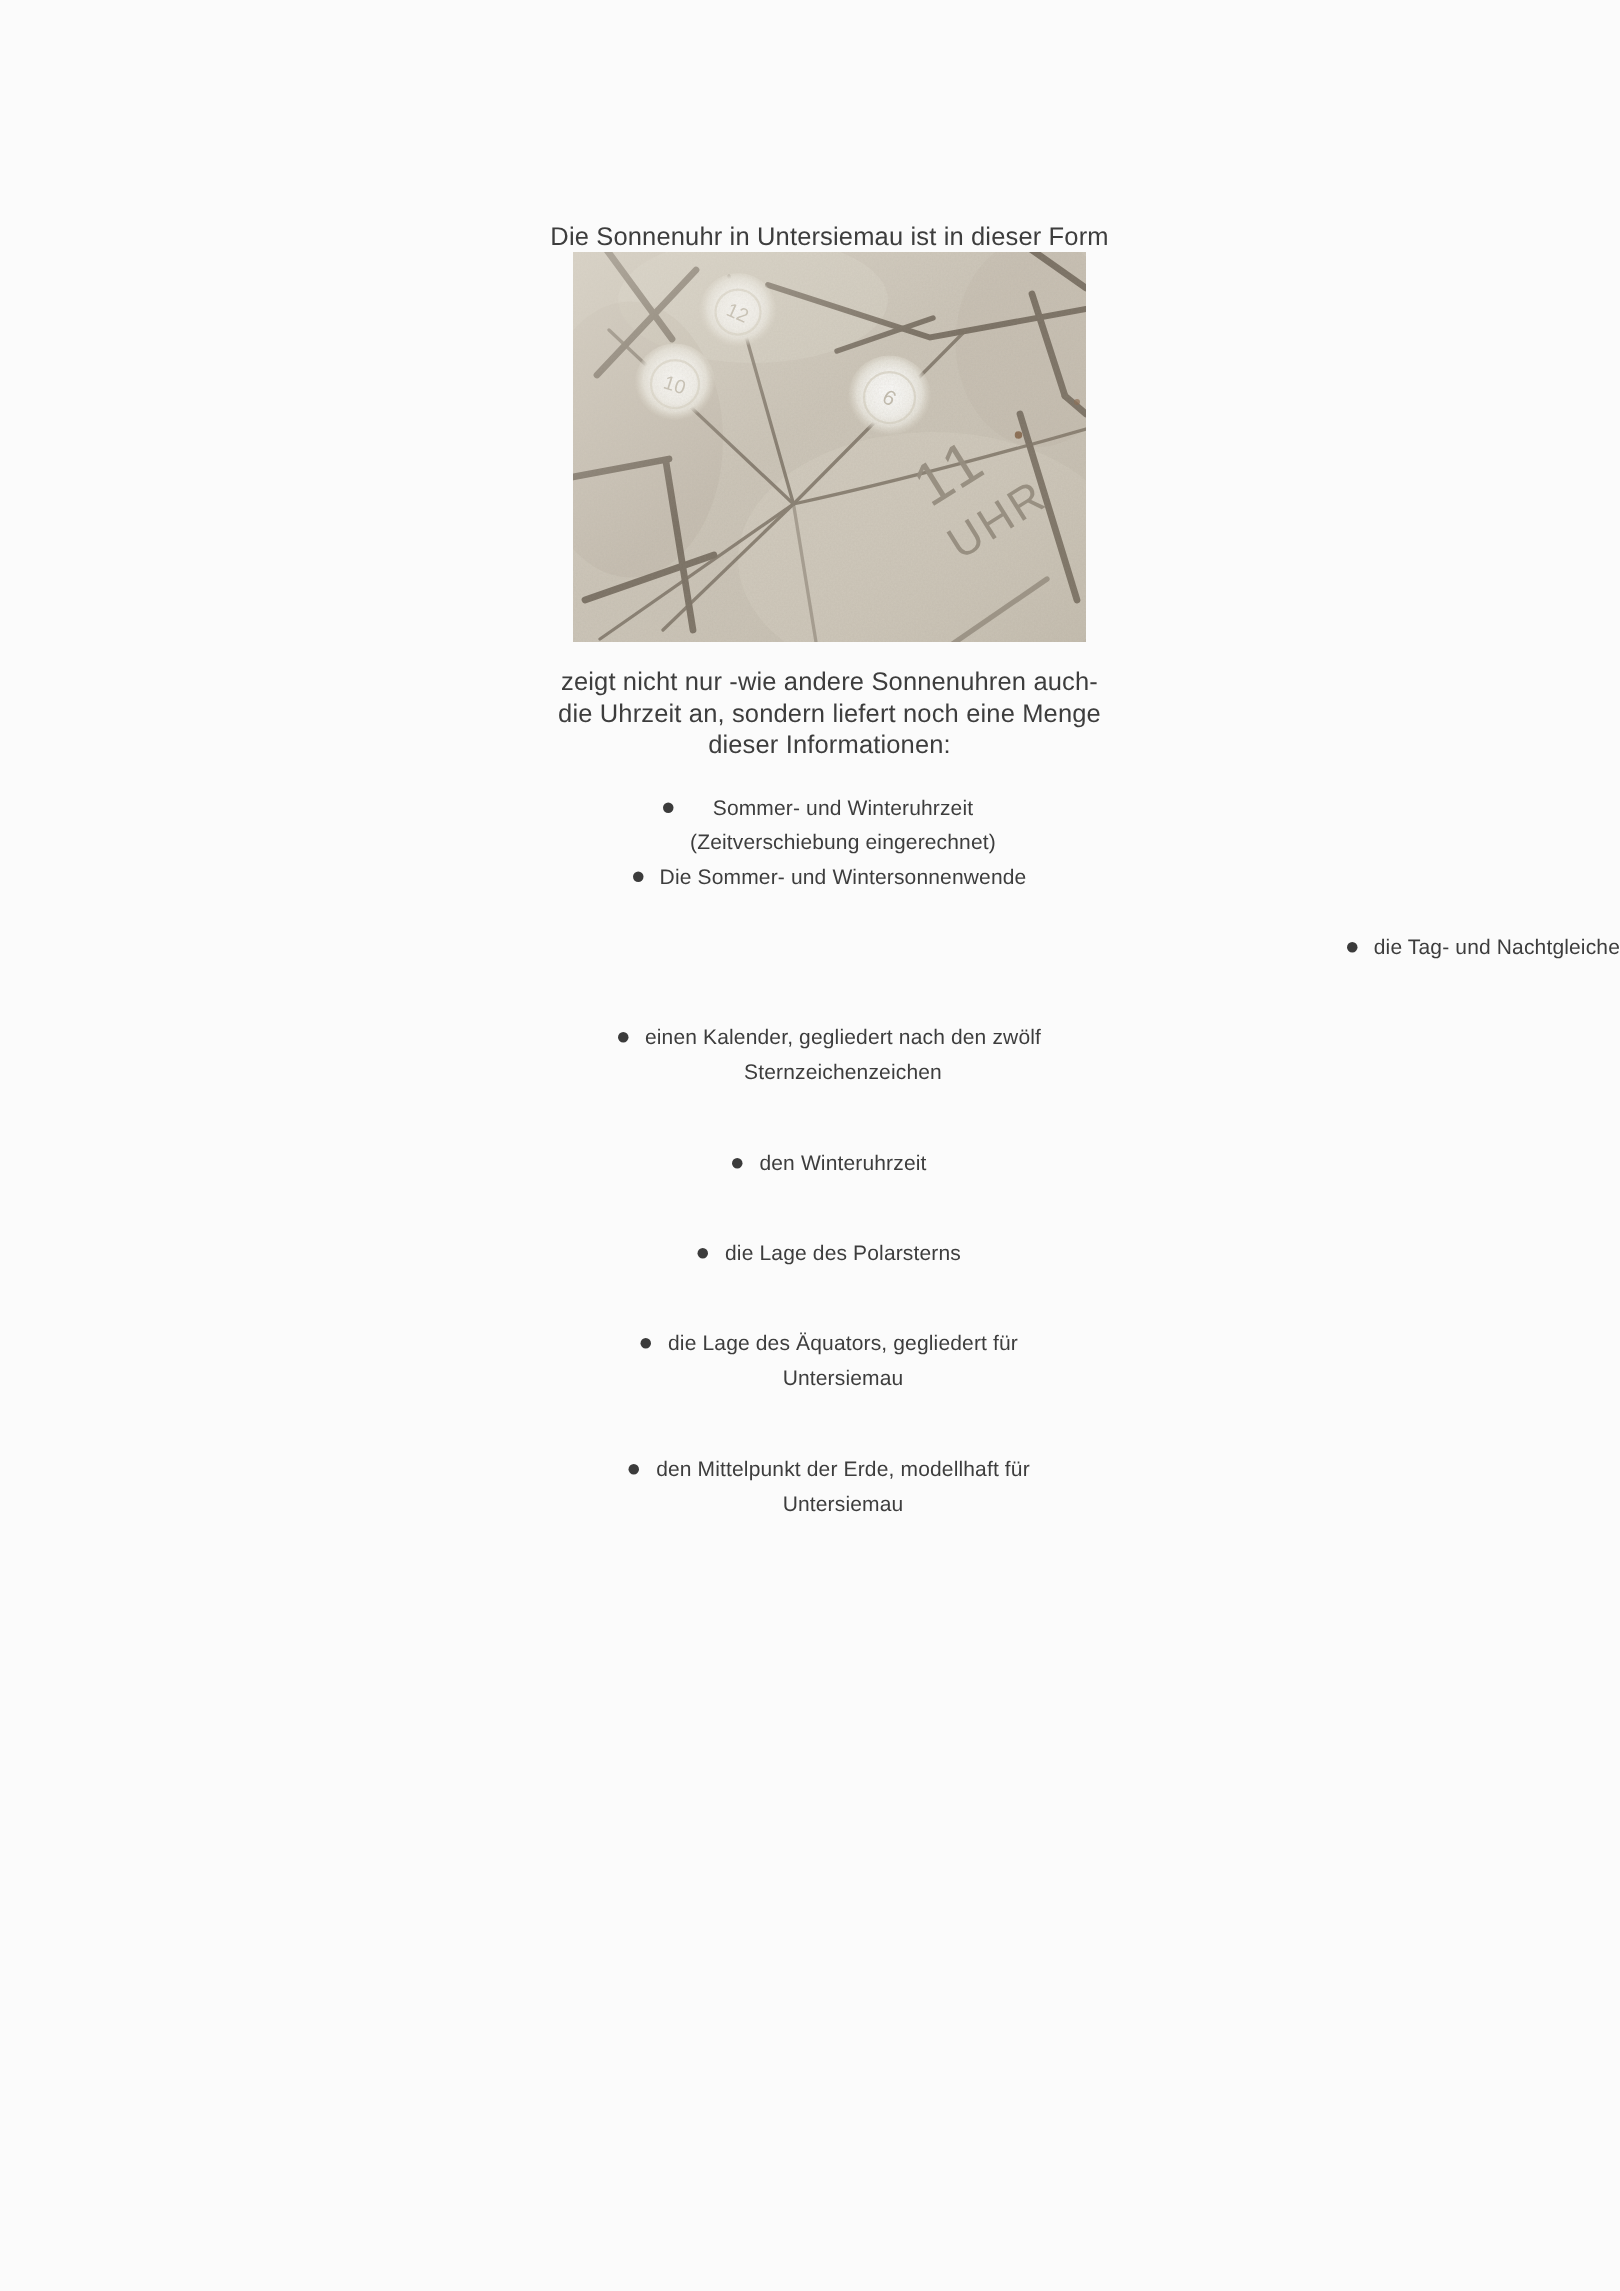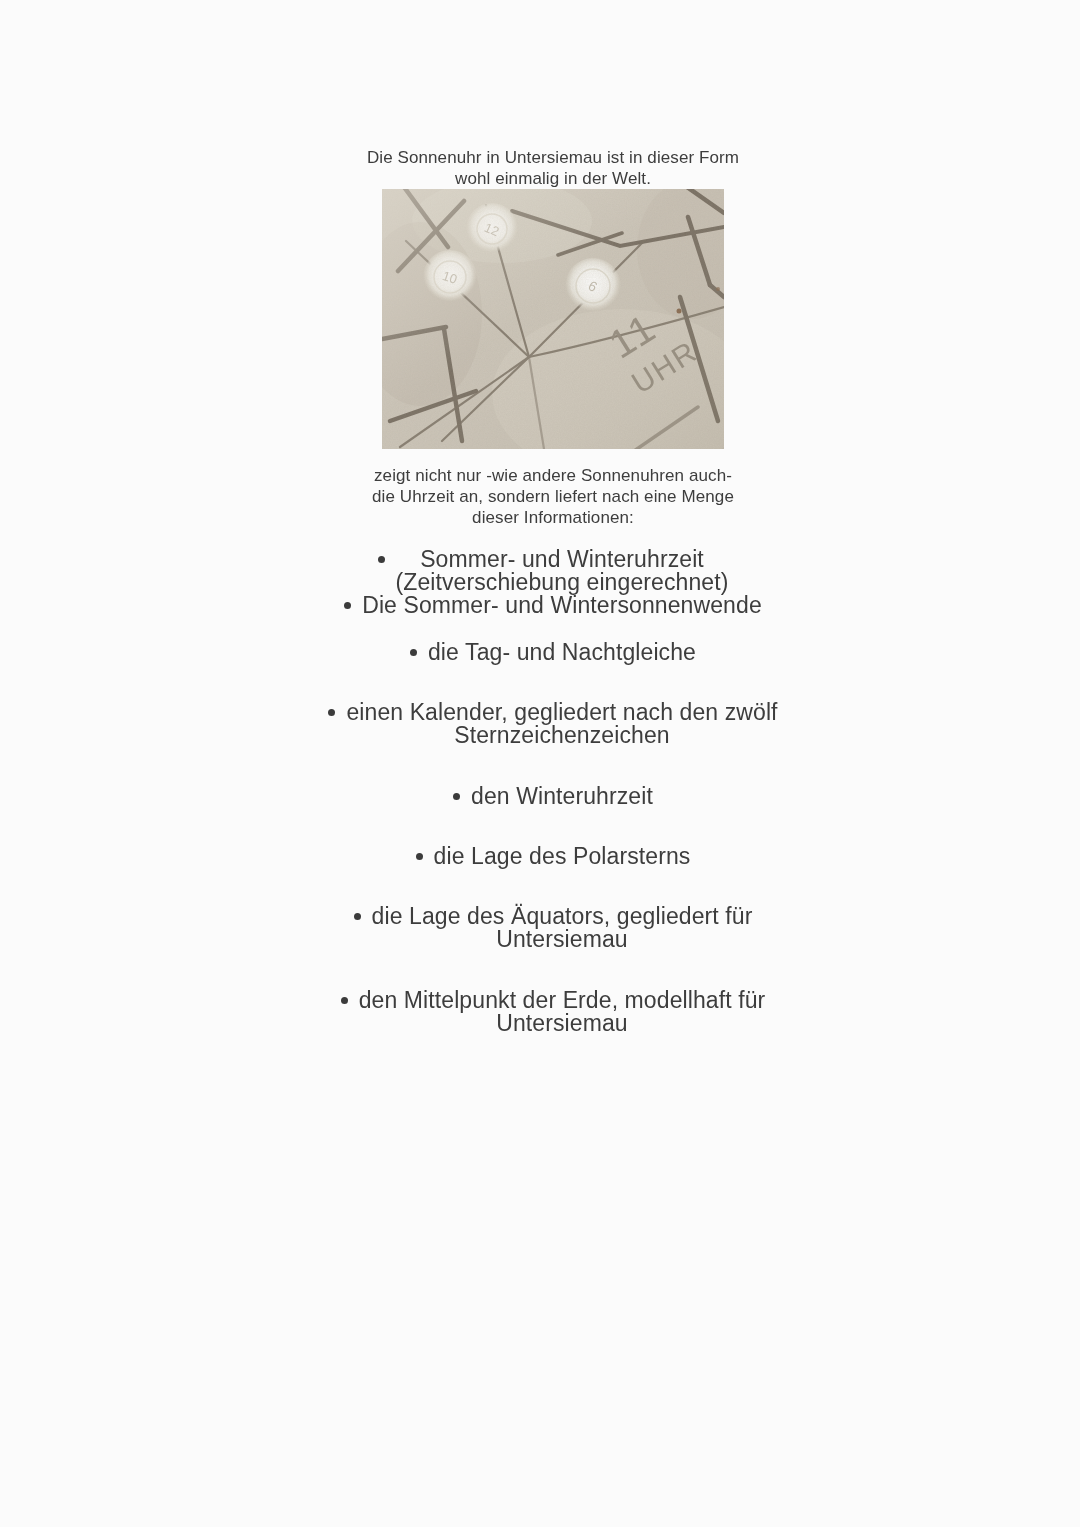--- a/index.html
+++ b/index.html
@@ -34,41 +34,40 @@
   .bullet-dot{
     width:7px;height:7px;
     border-radius:50%;
     background:#3b3b3b;
     margin-top:8px;
     margin-right:11px;
     flex:0 0 auto;
   }
   .bullet-text{
     text-align:center;
-    font-size:23px;
+    font-size:14px;
     line-height:22px;
     letter-spacing:0.1px;
   }
   .bullet-text.two-line{line-height:23px;}
   .bullet-line{white-space:nowrap;}
   
   .mt-20{margin-top:20px;}
   .mt-100{}
-  .mt-25{margin-top:25px;}
+  .mt-25{margin-top:25px;justify-content:flex-end;}
   .mt-26{margin-top:38px;}
 </style>
 </head>
 <body>
 
 <div class="page">
   <div class="content">
 
     <div>
       <div class="intro-line">Die Sonnenuhr in Untersiemau ist in dieser Form</div>
-      <div class="intro-line">wohl einmalig in der Welt.</div>
     </div>
 
     <div class="photo-wrap">
       <svg width="342" height="260" viewBox="0 0 342 260" xmlns="http://www.w3.org/2000/svg">
         <defs>
           <radialGradient id="discGrad" cx="50%" cy="45%" r="50%">
             <stop offset="0%" stop-color="#ffffff"></stop>
             <stop offset="55%" stop-color="#f5f4f0"></stop>
             <stop offset="78%" stop-color="#e6e3da"></stop>
             <stop offset="100%" stop-color="#ded9cc" stop-opacity="0"></stop>
@@ -139,21 +138,21 @@
           <text x="10" y="52" text-anchor="middle" font-size="30" letter-spacing="2">UHR</text>
         </g>
 
         <rect x="0" y="0" width="342" height="260" filter="url(#grain)" opacity="0.8"></rect>
         <rect x="0" y="0" width="342" height="260" fill="url(#washTL)"></rect>
       </svg>
     </div>
 
     <div class="para-block">
       <div class="para-line">zeigt nicht nur -wie andere Sonnenuhren auch-</div>
-      <div class="para-line">die Uhrzeit an, sondern liefert nach eine Menge</div>
+      <div class="para-line">die Uhrzeit an, sondern liefert noch eine Menge</div>
       <div class="para-line">dieser Informationen:</div>
     </div>
 
     <div id="bullet-list">
         <div class="bullet-item mt-20">
           <span class="bullet-dot"></span>
           <div class="bullet-text two-line">
             <div class="bullet-line">Sommer- und Winteruhrzeit</div>
             <div class="bullet-line">(Zeitverschiebung eingerechnet)</div>
           </div>

